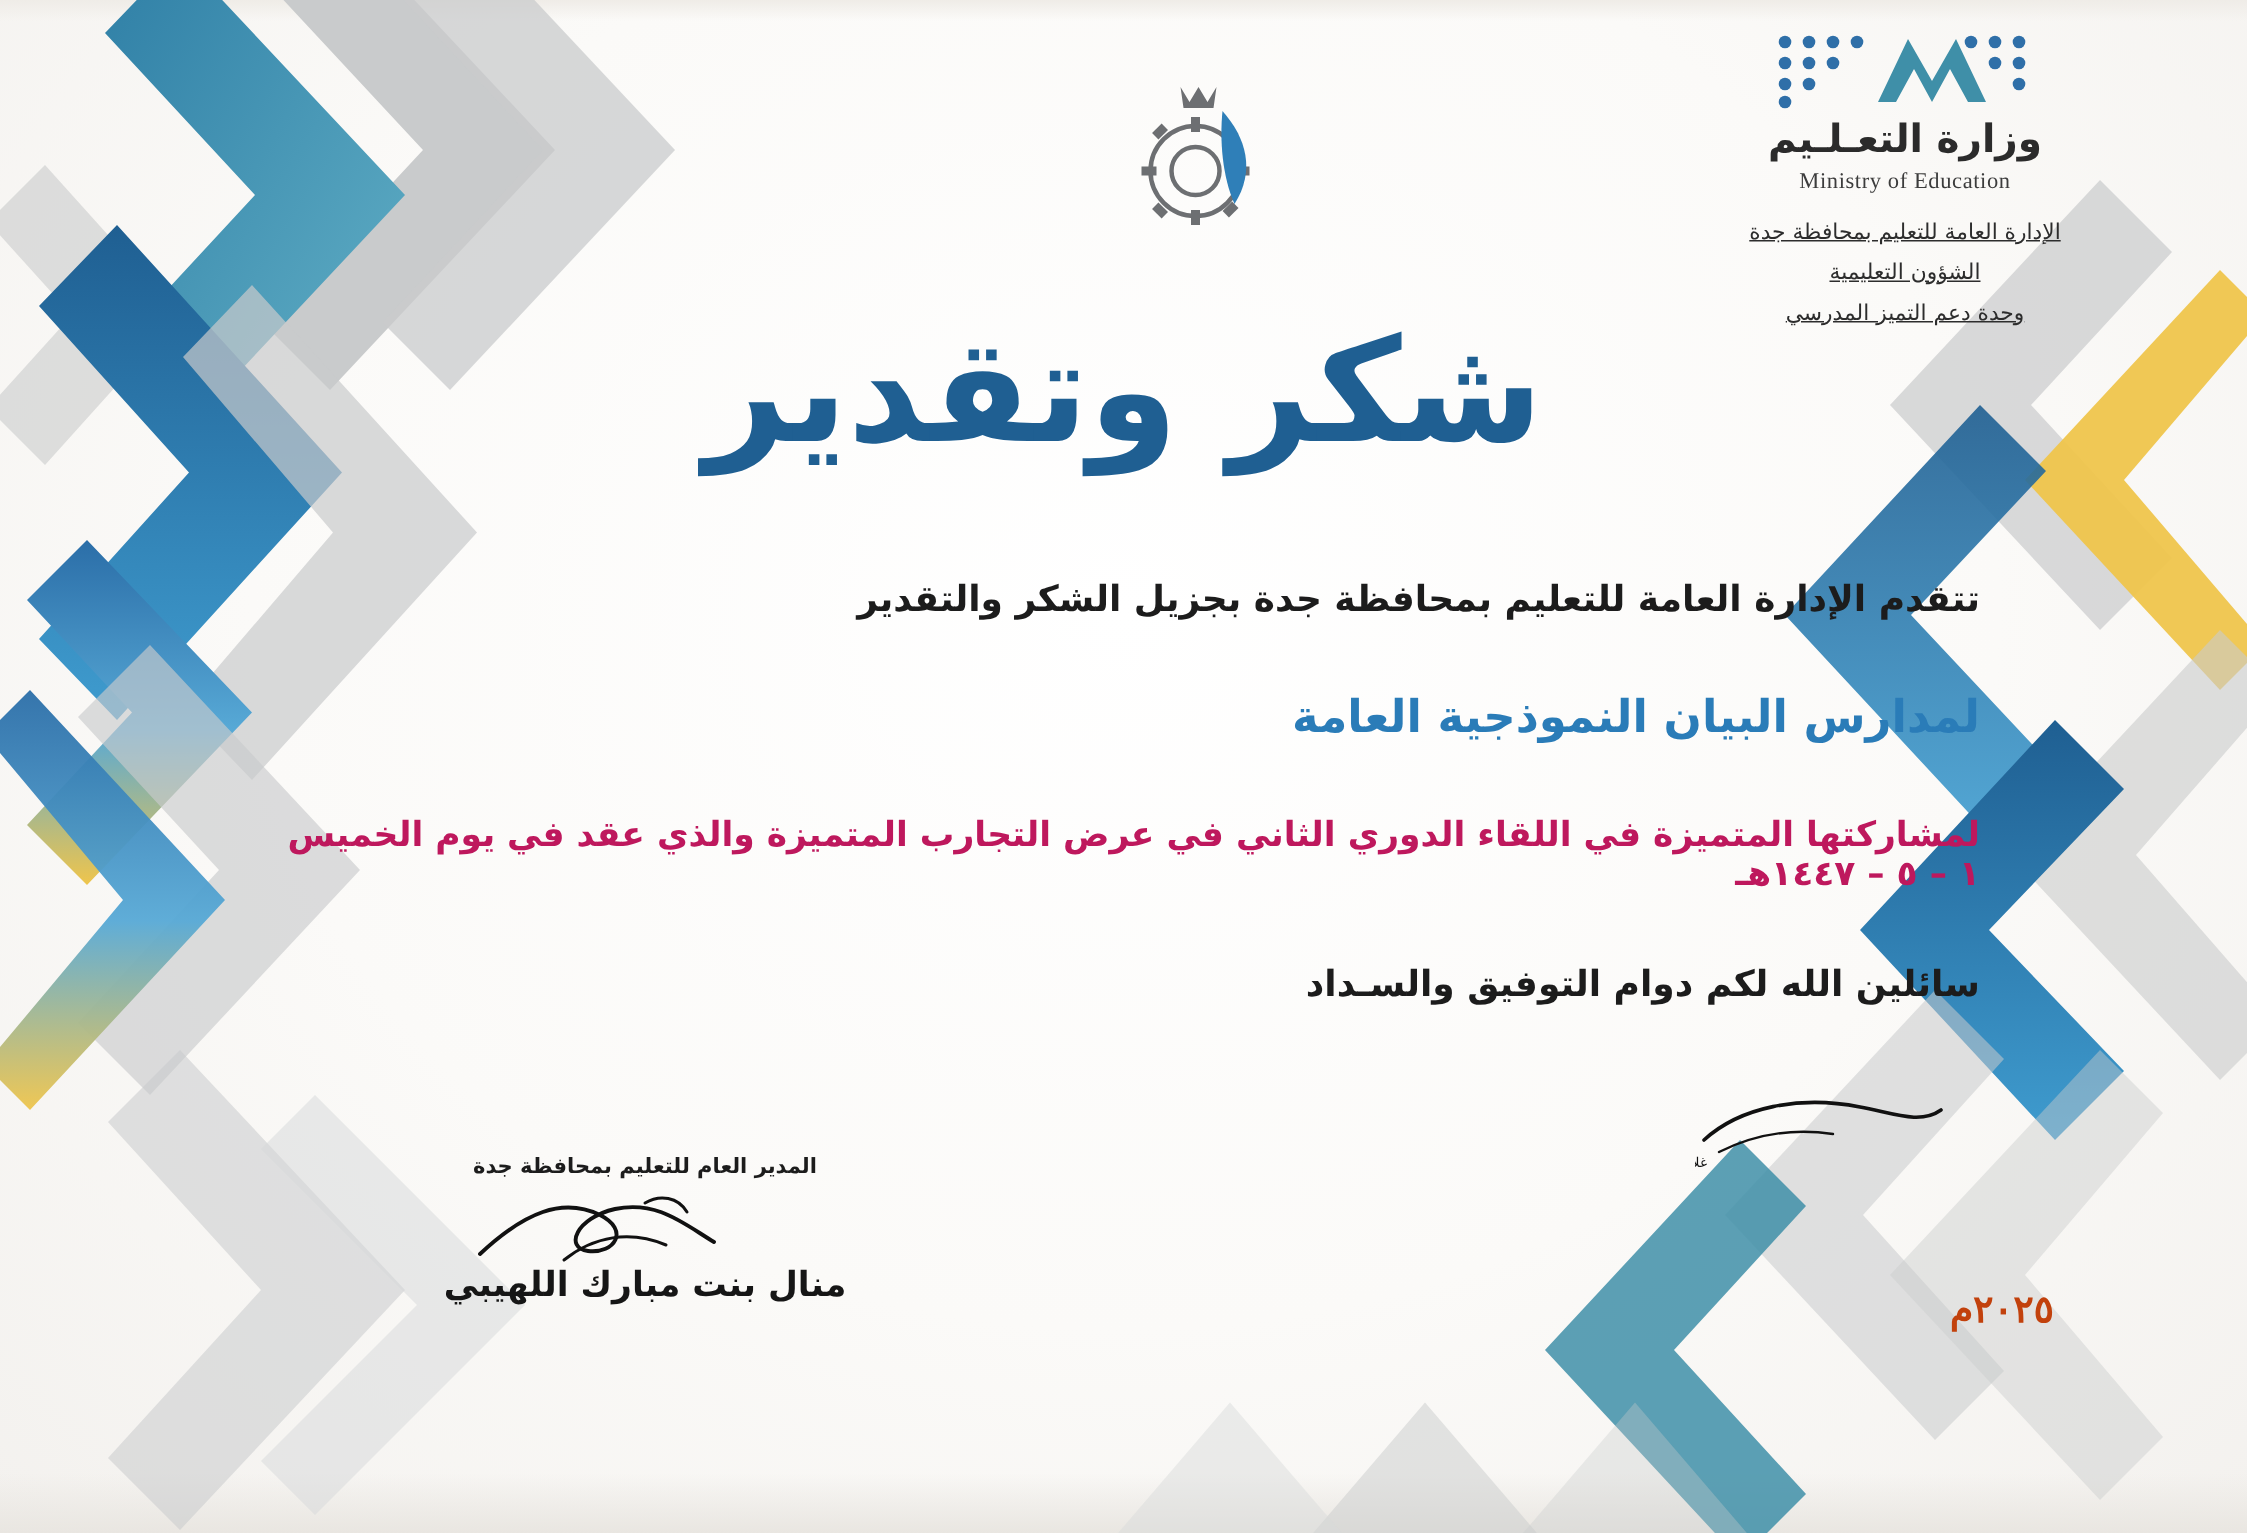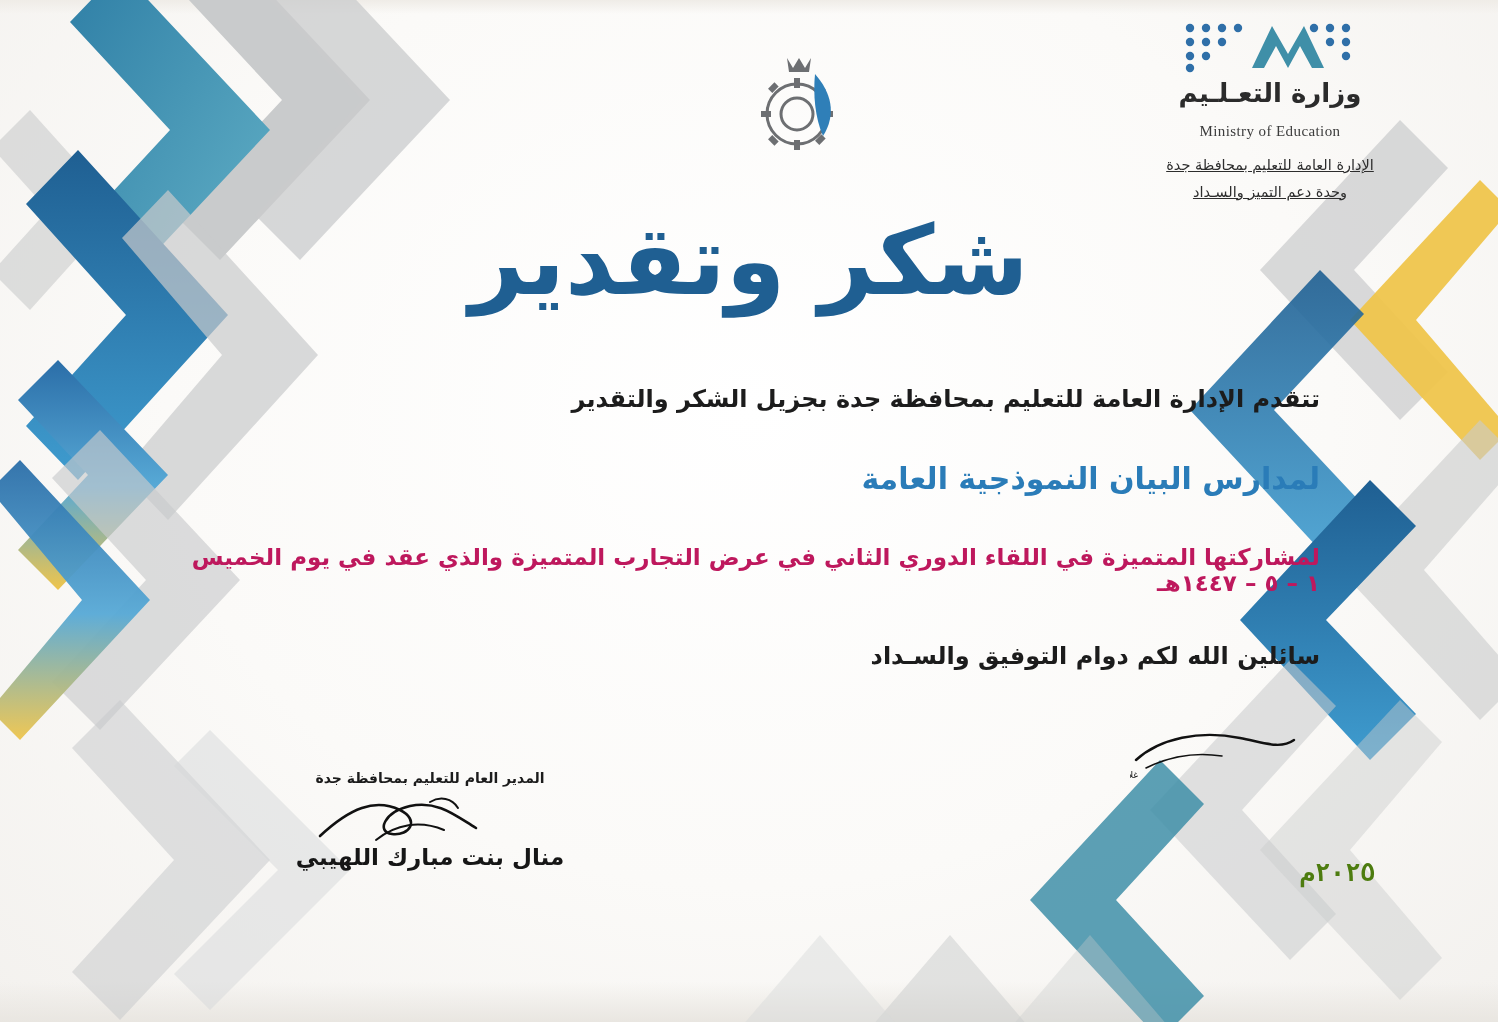--- a/index.html
+++ b/index.html
@@ -54,21 +54,21 @@
     letter-spacing: 2px;
     color: #2b2b2b;
     font-family: "DejaVu Sans", sans-serif;
     font-weight: 700;
     direction: rtl;
   }
   .moe-en {
     font-size: 15px;
     color: #3c3c3c;
     letter-spacing: .4px;
-    margin-top: 15px;
+    margin-top: 5px;
     font-family: "Liberation Serif", serif;
   }
   .moe-sub {
     margin-top: 12px;
     font-size: 14.5px;
     line-height: 1.85;
     color: #2d2d2d;
     font-family: "DejaVu Sans", sans-serif;
     direction: rtl;
     text-decoration: underline;
@@ -168,24 +168,24 @@
     top: 722px;
     left: 1130px;
     width: 170px;
     height: 60px;
   }
 
   .year {
     position: absolute;
     top: 858px;
     left: 1300px;
-    font-family: Liberation Mono, monospace;
+    font-family: Liberation Sans, sans-serif;
     font-size: 25px;
     font-weight: 700;
-    color: #4d7c0f;
+    color: #c2410c;
     direction: rtl;
   }
 </style>
 </head>
 <body>
 
 <div id="certificate">
 
   <div class="paper"></div>
   <div class="paper-edge-top"></div>
@@ -292,21 +292,22 @@
             <circle cx="166" cy="24" r="4.2"></circle>
             <circle cx="166" cy="38" r="4.2"></circle>
         </g>
         <path d="M72 50 L92 8 L108 36 L124 8 L144 50 L132 50 L120 28 L108 50 L96 28 L84 50 Z" fill="#3f8fa8"></path>
       </svg>
     </div>
     <div class="moe-ar">وزارة التعـلـيم</div>
     <div class="moe-en">Ministry of Education</div>
     <div class="moe-sub">
       <div>الإدارة العامة للتعليم بمحافظة جدة</div>
-      <div>وحدة دعم التميز والسـداد</div>
+      <div>الشؤون التعليمية</div>
+      <div>وحدة دعم التميز المدرسي</div>
     </div>
   </div>
 
   <div class="crest">
     <svg viewBox="0 0 120 110" width="120" height="110">
       <g fill="none" stroke="#6d6f72" stroke-width="3">
         <circle cx="52" cy="62" r="30"></circle>
       </g>
       <g fill="#6d6f72">
         <rect x="49" y="26" width="6" height="10"></rect>

